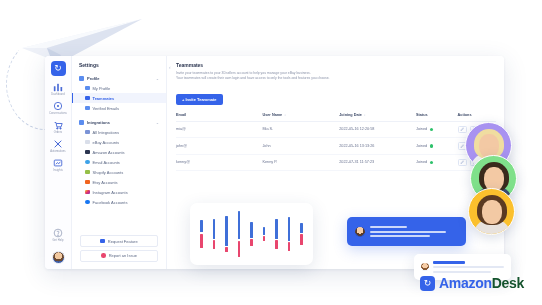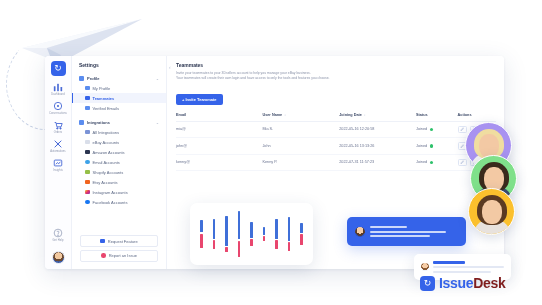--- a/index.html
+++ b/index.html
@@ -161,21 +161,21 @@
   .f-body { position: absolute; left: 50%; transform: translateX(-50%); width: 36px; height: 14px; border-radius: 14px 14px 0 0; bottom: 0; }
 
   
   .logo-wrap { position: absolute; left: 420px; top: 275px; display: flex; align-items: center; gap: 4px; }
   .logo-mark {
     width: 15px; height: 15px; border-radius: 4px; background: #3563e9;
     display: flex; align-items: center; justify-content: center; color: #fff; font-size: 9px;
   }
   .logo-txt { font-size: 14px; font-weight: bold; letter-spacing: -0.3px; }
   .logo-txt .a { color: #3563e9; }
-  .logo-txt .b { color: #7f1d1d; }
+  .logo-txt .b { color: #14532d; }
 </style>
 </head>
 <body>
 
 <div id="stage">
 
   <div class="plane-wrap">
     <svg width="135" height="60" viewBox="0 0 135 60">
       <polygon points="8,34 128,5 36,45" fill="#eef1f8"></polygon>
       <polygon points="8,34 128,5 33,34" fill="#f8fafd"></polygon>
@@ -526,17 +526,17 @@
   </div>
   <div class="av-circle" id="av3">
     <span class="f-body" style="background:#e8e2dd"></span>
     <span class="f-hair" style="background:#5b3a22"></span>
     <span class="f-skin"></span>
   </div>
 
   <div class="logo-wrap">
     <span class="logo-mark">↻</span>
     <span class="logo-txt">
-      <span class="a">Issue</span><span class="b">Desk</span>
+      <span class="a">Amazon</span><span class="b">Desk</span>
     </span>
   </div>
 
 </div>
 
 </body></html>

